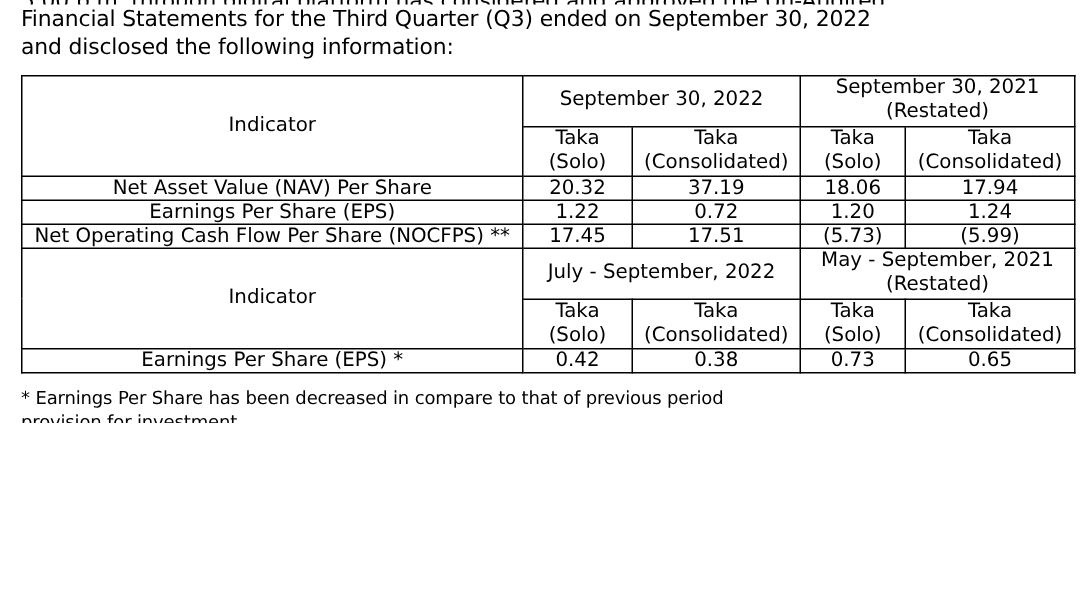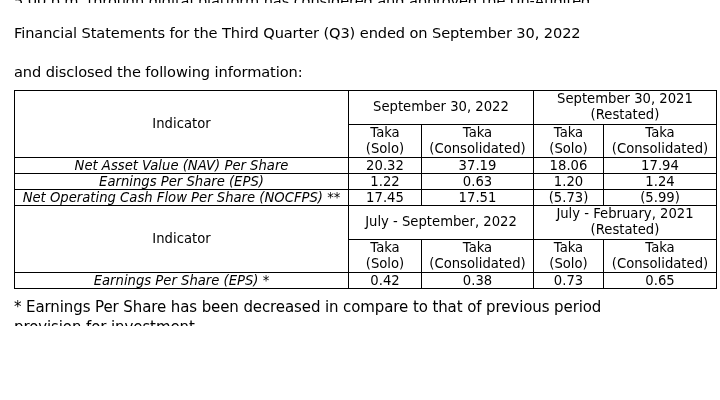--- a/index.html
+++ b/index.html
@@ -25,21 +25,20 @@
     font-size: 14.6px;
     line-height: 1.32;
     text-align: justify;
     margin: 0;
     padding-top: 0px;
     letter-spacing: -0.1px;
   }
   .intro .line {
     display: block;
     white-space: nowrap;
-    margin-top: 20px;
   }
   .intro .line.clip {
     margin-top: -9px;
     overflow: hidden;
     height: 12px;
   }
   table.fin {
     border-collapse: collapse;
     width: 672px;
     margin-top: 8px;
@@ -68,28 +67,27 @@
     font-weight: bold;
     font-size: 12.6px;
     line-height: 1.22;
     padding: 3px 2px 4px 2px;
   }
   .row-label {
     text-align: left;
     font-weight: bold;
     font-size: 13px;
     padding: 4px 0 4px 7px;
-    font-style: italic;
   }
   .val {
     font-size: 14px;
     padding: 4px 0;
   }
   .footnote {
-    font-size: 15px;
+    font-size: 12px;
     line-height: 1.32;
     margin: 9px 0 0 0;
     text-align: justify;
     letter-spacing: -0.1px;
   }
   .footnote .line {
     display: block;
     white-space: nowrap;
   }
   .footnote .line.last {
@@ -150,39 +148,39 @@
       <tr>
         <td class="row-label">Net Asset Value (NAV) Per Share</td>
         <td class="val">20.32</td>
         <td class="val">37.19</td>
         <td class="val">18.06</td>
         <td class="val">17.94</td>
       </tr>
       <tr>
         <td class="row-label">Earnings Per Share (EPS)</td>
         <td class="val">1.22</td>
-        <td class="val">0.63</td>
+        <td class="val">0.72</td>
         <td class="val">1.20</td>
         <td class="val">1.24</td>
       </tr>
       <tr>
         <td class="row-label">Net Operating Cash Flow Per Share (NOCFPS) **</td>
         <td class="val">17.45</td>
         <td class="val">17.51</td>
         <td class="val">(5.73)</td>
         <td class="val">(5.99)</td>
       </tr>
 
       <tr>
         <td class="ind-head h1" rowspan="2">Indicator</td>
         <td class="grp-head" colspan="2">
           <span>July - September, 2022</span>
         </td>
         <td class="grp-head" colspan="2">
-          <span>July - February, 2021</span><br>
+          <span>May - September, 2021</span><br>
           <span>(Restated)</span>
         </td>
       </tr>
       <tr>
         <td class="sub-head">
           <span>Taka</span><br>
           <span>(Solo)</span>
         </td>
         <td class="sub-head">
           <span>Taka</span><br>

